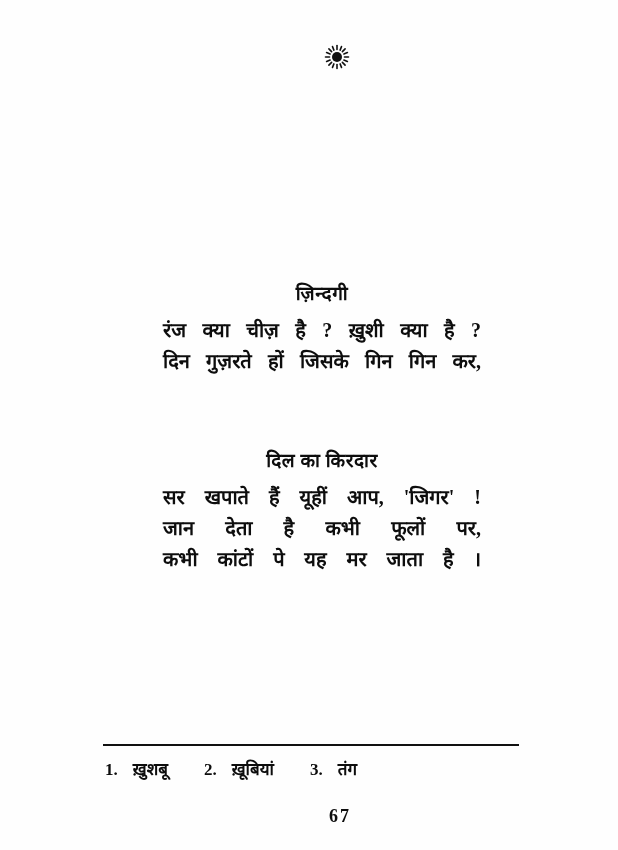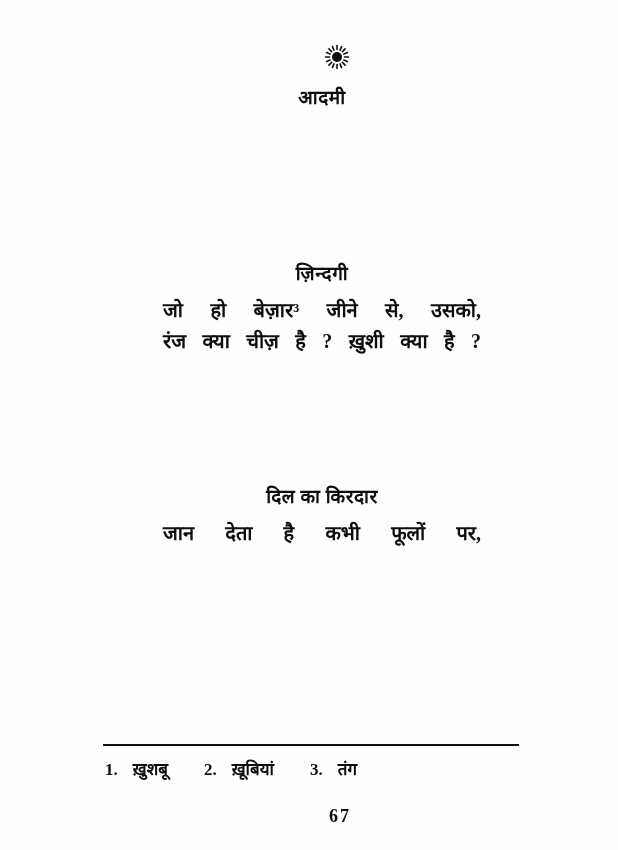--- a/index.html
+++ b/index.html
@@ -36,22 +36,22 @@
   .poem-line {
     height: 31px;
     line-height: 31px;
     font-size: 20px;
     font-weight: 600;
     text-align: justify;
     text-align-last: justify;
     white-space: normal;
   }
   #poem-0 { top: 86px; }
-  #poem-1 { top: 262px; }
-  #poem-2 { top: 485px; }
+  #poem-1 { top: 282px; }
+  #poem-2 { top: 449px; }
 
   .footnote-rule {
     position: absolute;
     left: 103px; top: 744px;
     width: 416px; height: 2px;
     background: #111111;
   }
   .footnotes {
     position: absolute;
     left: 105px; top: 757px;
@@ -99,32 +99,33 @@
         <line x1="2.6" y1="17.5" x2="6.1" y2="16.1"></line>
         <line x1="19.9" y1="9.9" x2="23.4" y2="8.5"></line>
         <line x1="8.5" y1="23.4" x2="9.9" y2="19.9"></line>
         <line x1="16.1" y1="6.1" x2="17.5" y2="2.6"></line>
       </g>
       <circle cx="13" cy="13" r="5" fill="#111111"></circle>
     </svg>
   </div>
 
   <section class="poem" id="poem-0">
-    <h2 class="poem-title">आदमी</h2>
   </section>
 
   <section class="poem" id="poem-1">
     <h2 class="poem-title">ज़िन्दगी</h2>
-    <div class="poem-line">जो हो बेज़ार³ जीने से, उसको,</div>
     <div class="poem-line">रंज क्या चीज़ है ? ख़ुशी क्या है ?</div>
+    <div class="poem-line">दिन गुज़रते हों जिसके गिन गिन कर,</div>
   </section>
 
   <section class="poem" id="poem-2">
     <h2 class="poem-title">दिल का किरदार</h2>
+    <div class="poem-line">सर खपाते हैं यूहीं आप, 'जिगर' !</div>
     <div class="poem-line">जान देता है कभी फूलों पर,</div>
+    <div class="poem-line">कभी कांटों पे यह मर जाता है ।</div>
   </section>
 
   <div class="footnote-rule"></div>
 
   <div class="footnotes">
     <span class="footnote-item">
       <span>1.</span>
       <span>ख़ुशबू</span>
     </span>
     <span class="footnote-item">

